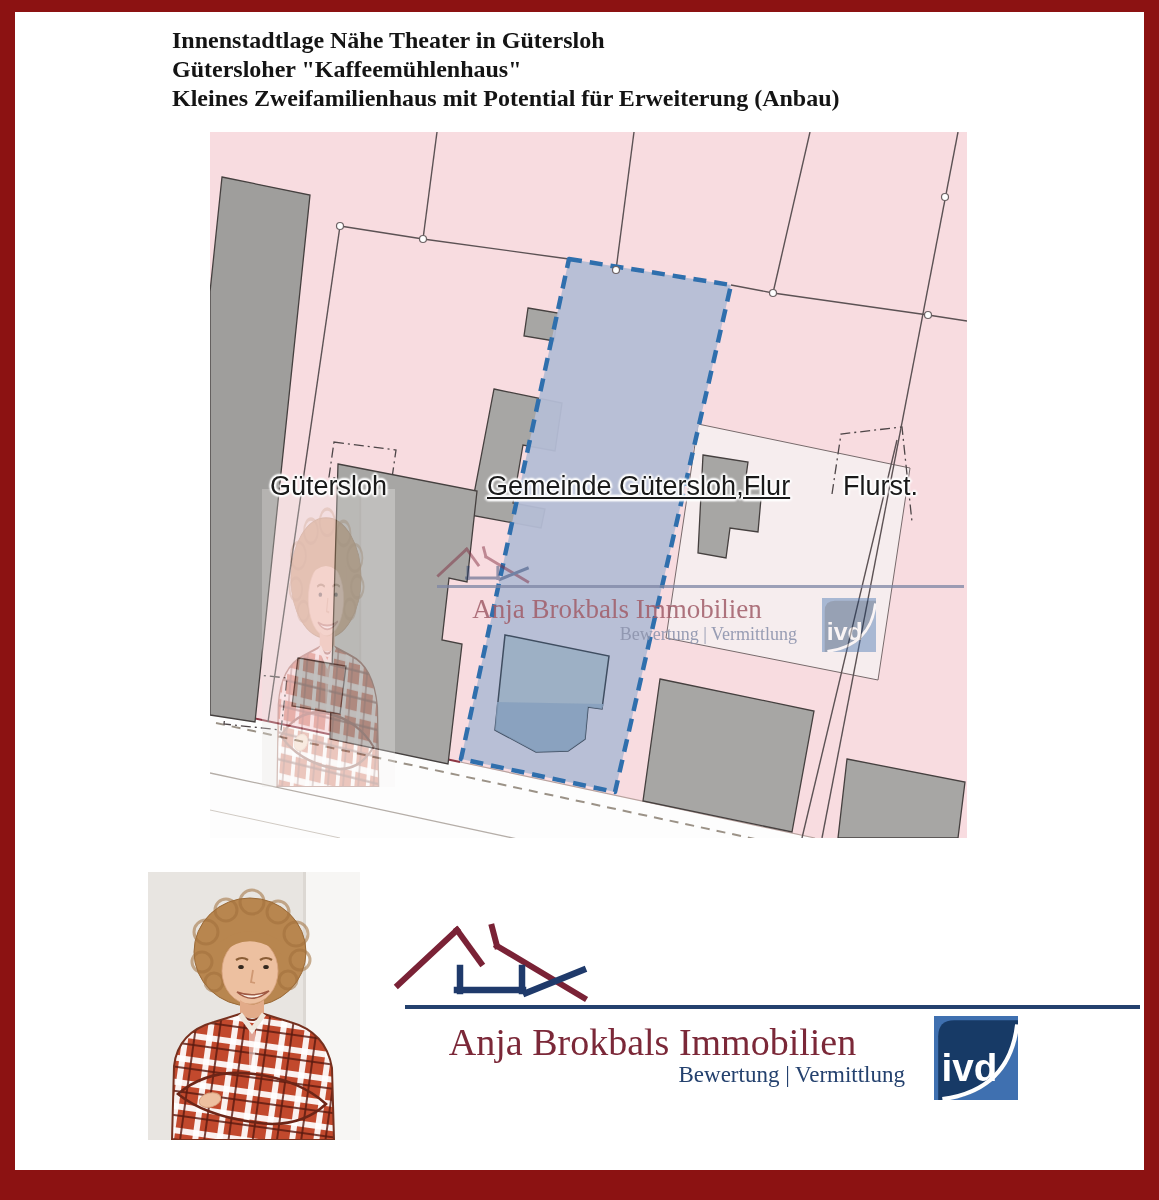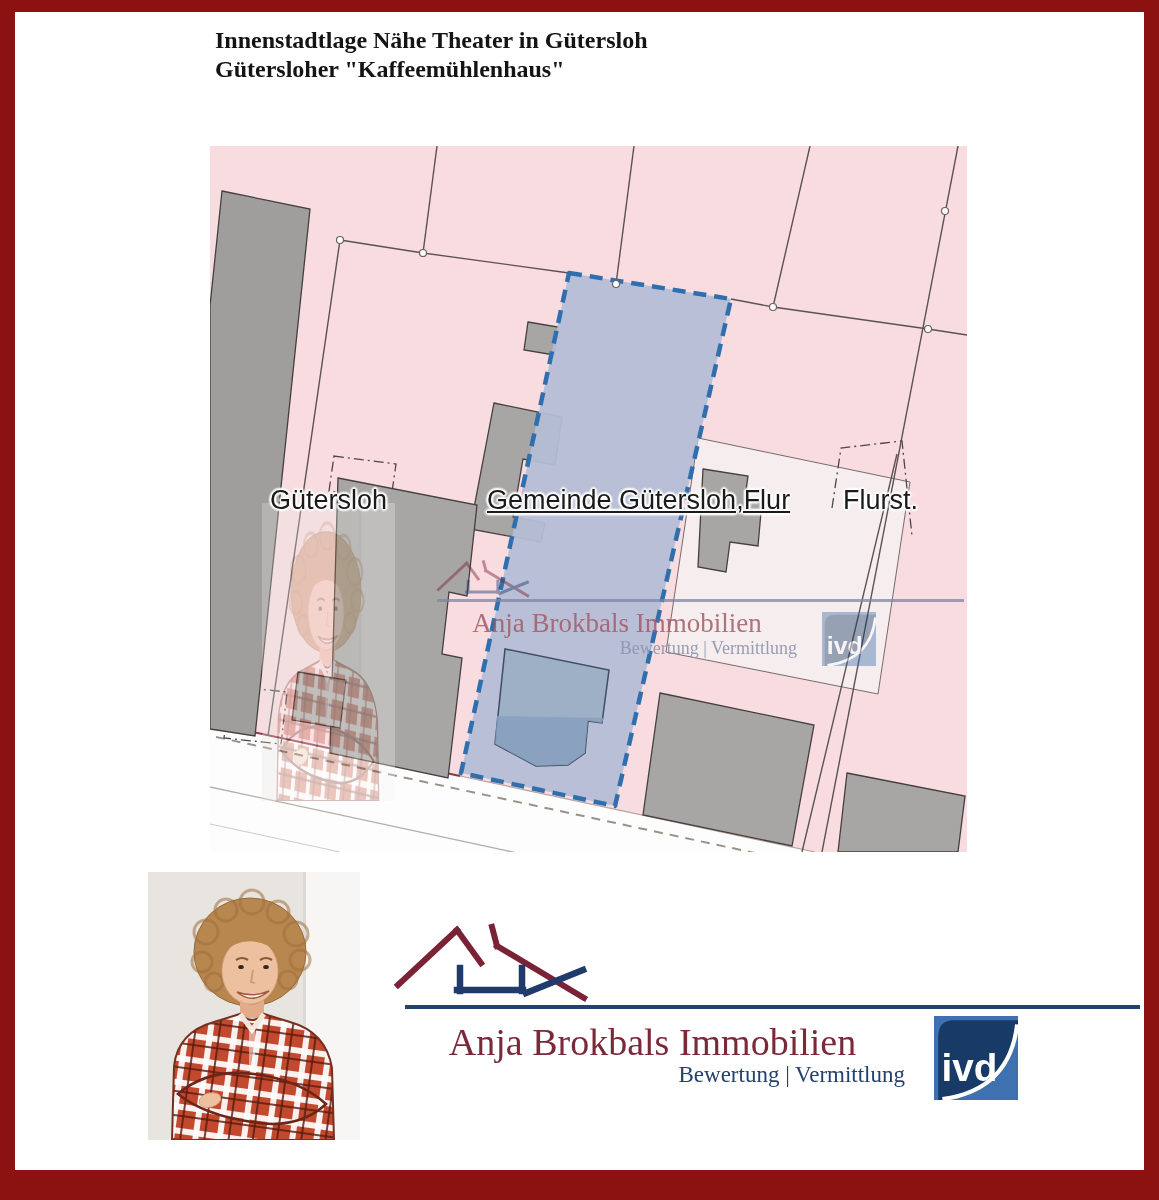--- a/index.html
+++ b/index.html
@@ -8,24 +8,24 @@
     overflow:hidden;font-family:"Liberation Sans",sans-serif;
   }
   .frame{
     position:absolute;inset:0;border-style:solid;border-color:#8c1212;
     border-width:12px 15px 30px 15px;pointer-events:none;z-index:60;
   }
   
   .header{
     position:absolute;left:172px;top:26px;z-index:5;
     font-family:"Liberation Serif",serif;font-weight:bold;font-size:24px;
-    line-height:29px;color:#141414;white-space:nowrap;margin-left:43px;
-  }
-  
-  .map-wrap{position:absolute;left:210px;top:146px;width:757px;height:706px;z-index:1;}
+    line-height:29px;color:#141414;white-space:nowrap;
+  }
+  
+  .map-wrap{position:absolute;left:210px;top:132px;width:757px;height:706px;z-index:1;}
   .map-wrap svg.basemap{position:absolute;left:0;top:0;}
   .map-label{
     position:absolute;z-index:8;font-size:27px;color:#1a1a1a;white-space:nowrap;
     text-shadow:-2px 0 2px #fff,2px 0 2px #fff,0 -2px 2px #fff,0 2px 2px #fff,
                 -1px -1px 2px #fff,1px 1px 2px #fff,1px -1px 2px #fff,-1px 1px 2px #fff;
   }
   .lbl-city{left:60px;top:339px;}
   .lbl-muni{left:277px;top:339px;text-decoration:underline;}
   .lbl-flur{left:633px;top:339px;}
   
@@ -125,20 +125,21 @@
       <path d="M10,99 Q90,88 99,10" fill="none" stroke="#ffffff" stroke-width="5"></path>
     </g>
   </defs>
 </svg>
 
 <div class="page">
 
   <div class="header">
     <div>Innenstadtlage Nähe Theater in Gütersloh</div>
     <div>Gütersloher "Kaffeemühlenhaus"</div>
+    <div>Kleines Zweifamilienhaus mit Potential für Erweiterung (Anbau)</div>
   </div>
 
   <div class="map-wrap">
     <svg class="basemap" width="757" height="706" viewBox="0 0 757 706">
 
       <rect width="757" height="706" fill="#f8dce0"></rect>
 
       <path d="M0,577 L605,706 L0,706 Z" fill="#fdfdfd"></path>
       <path d="M0,577 L250,630" stroke="#8d3744" stroke-width="2" fill="none"></path>
       <path d="M250,630 L605,706" stroke="#b9a39f" stroke-width="1.2" fill="none"></path>

